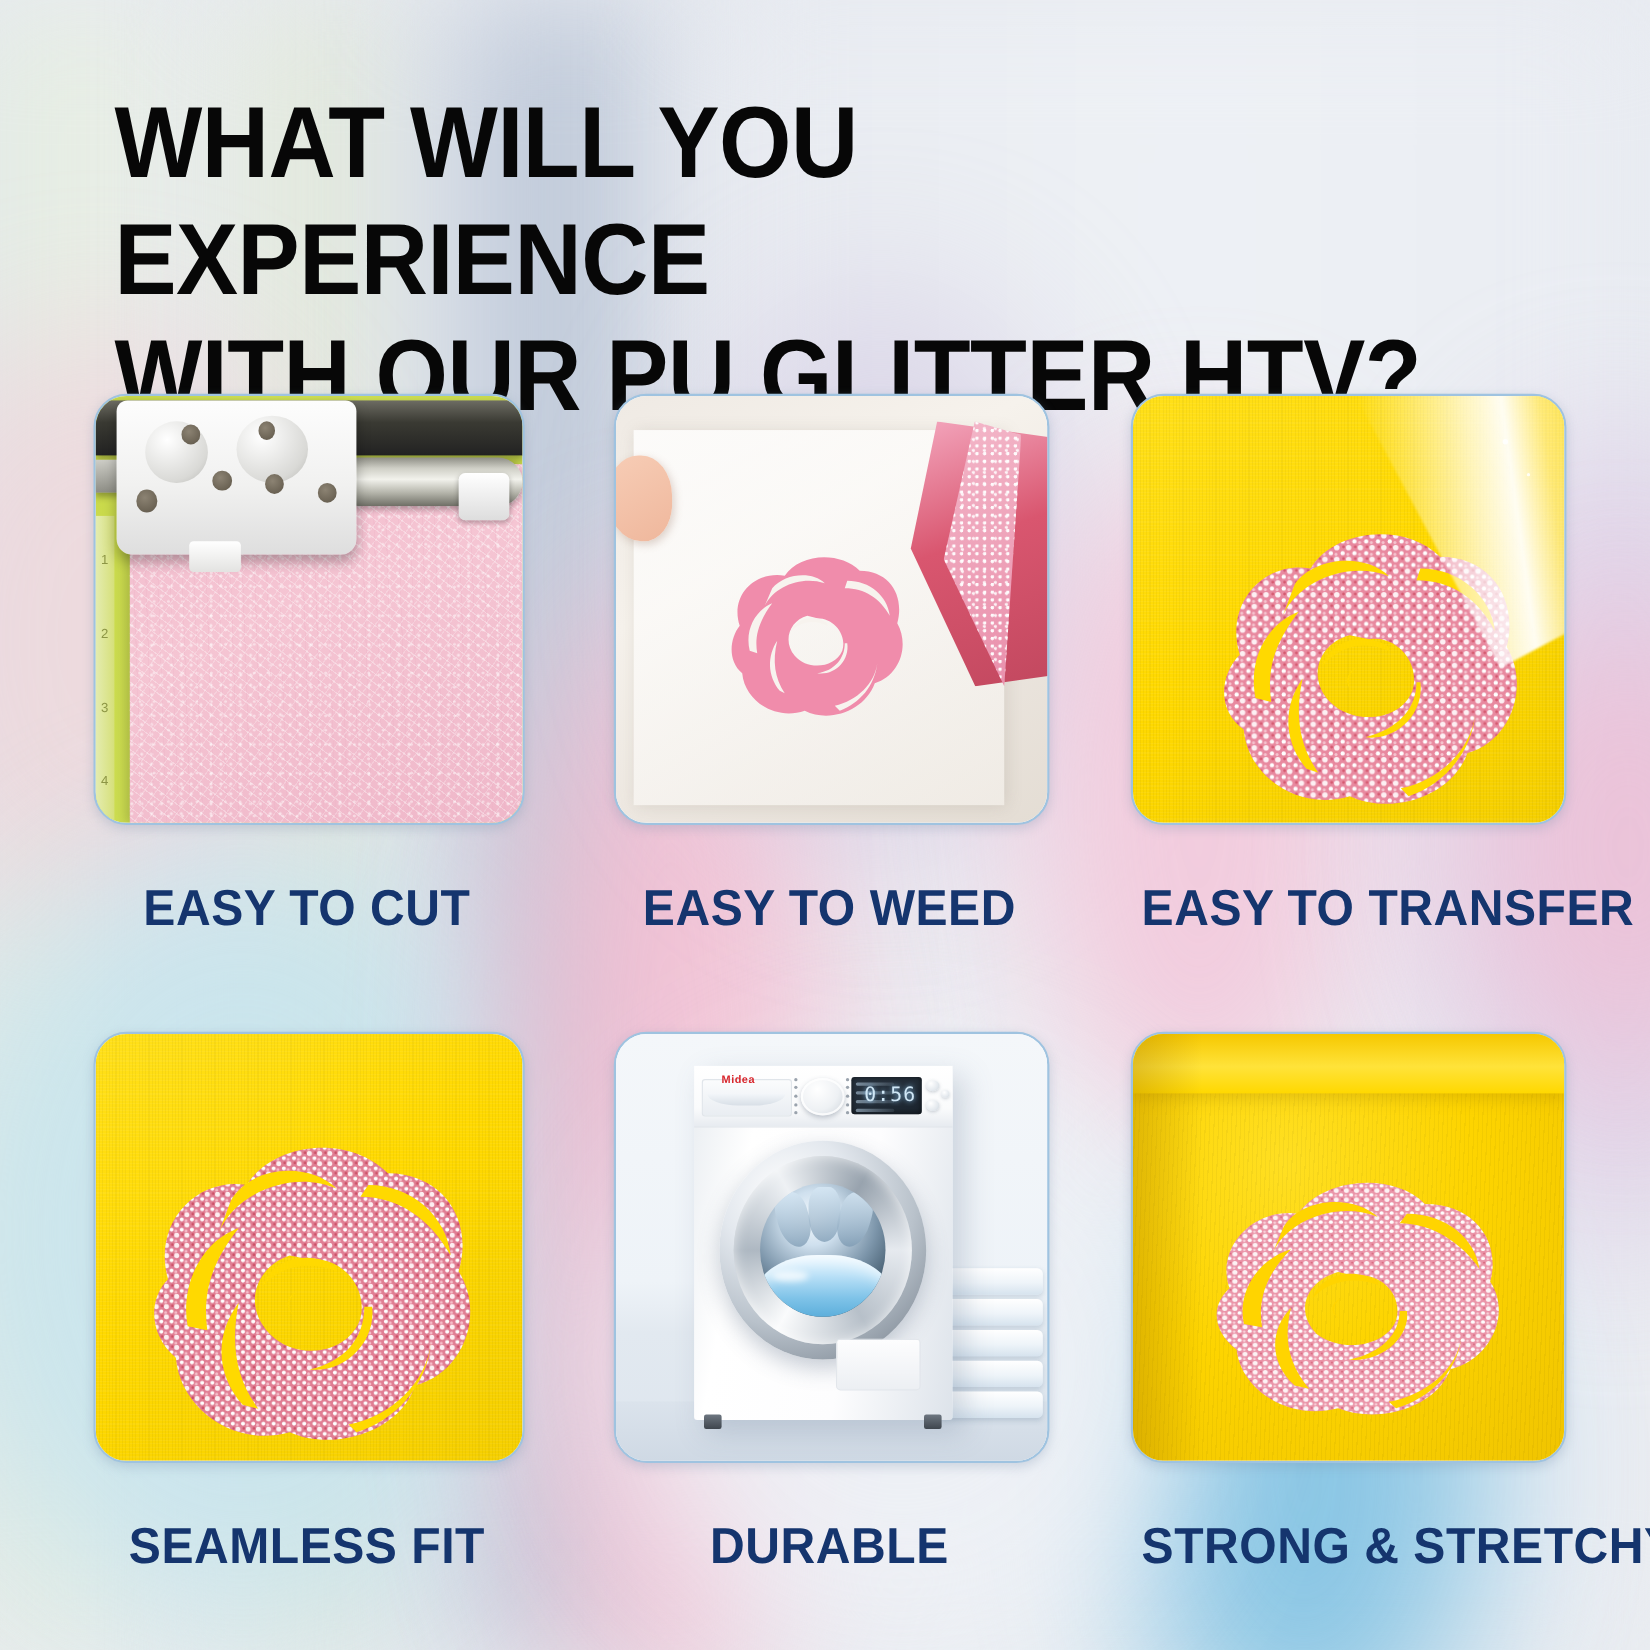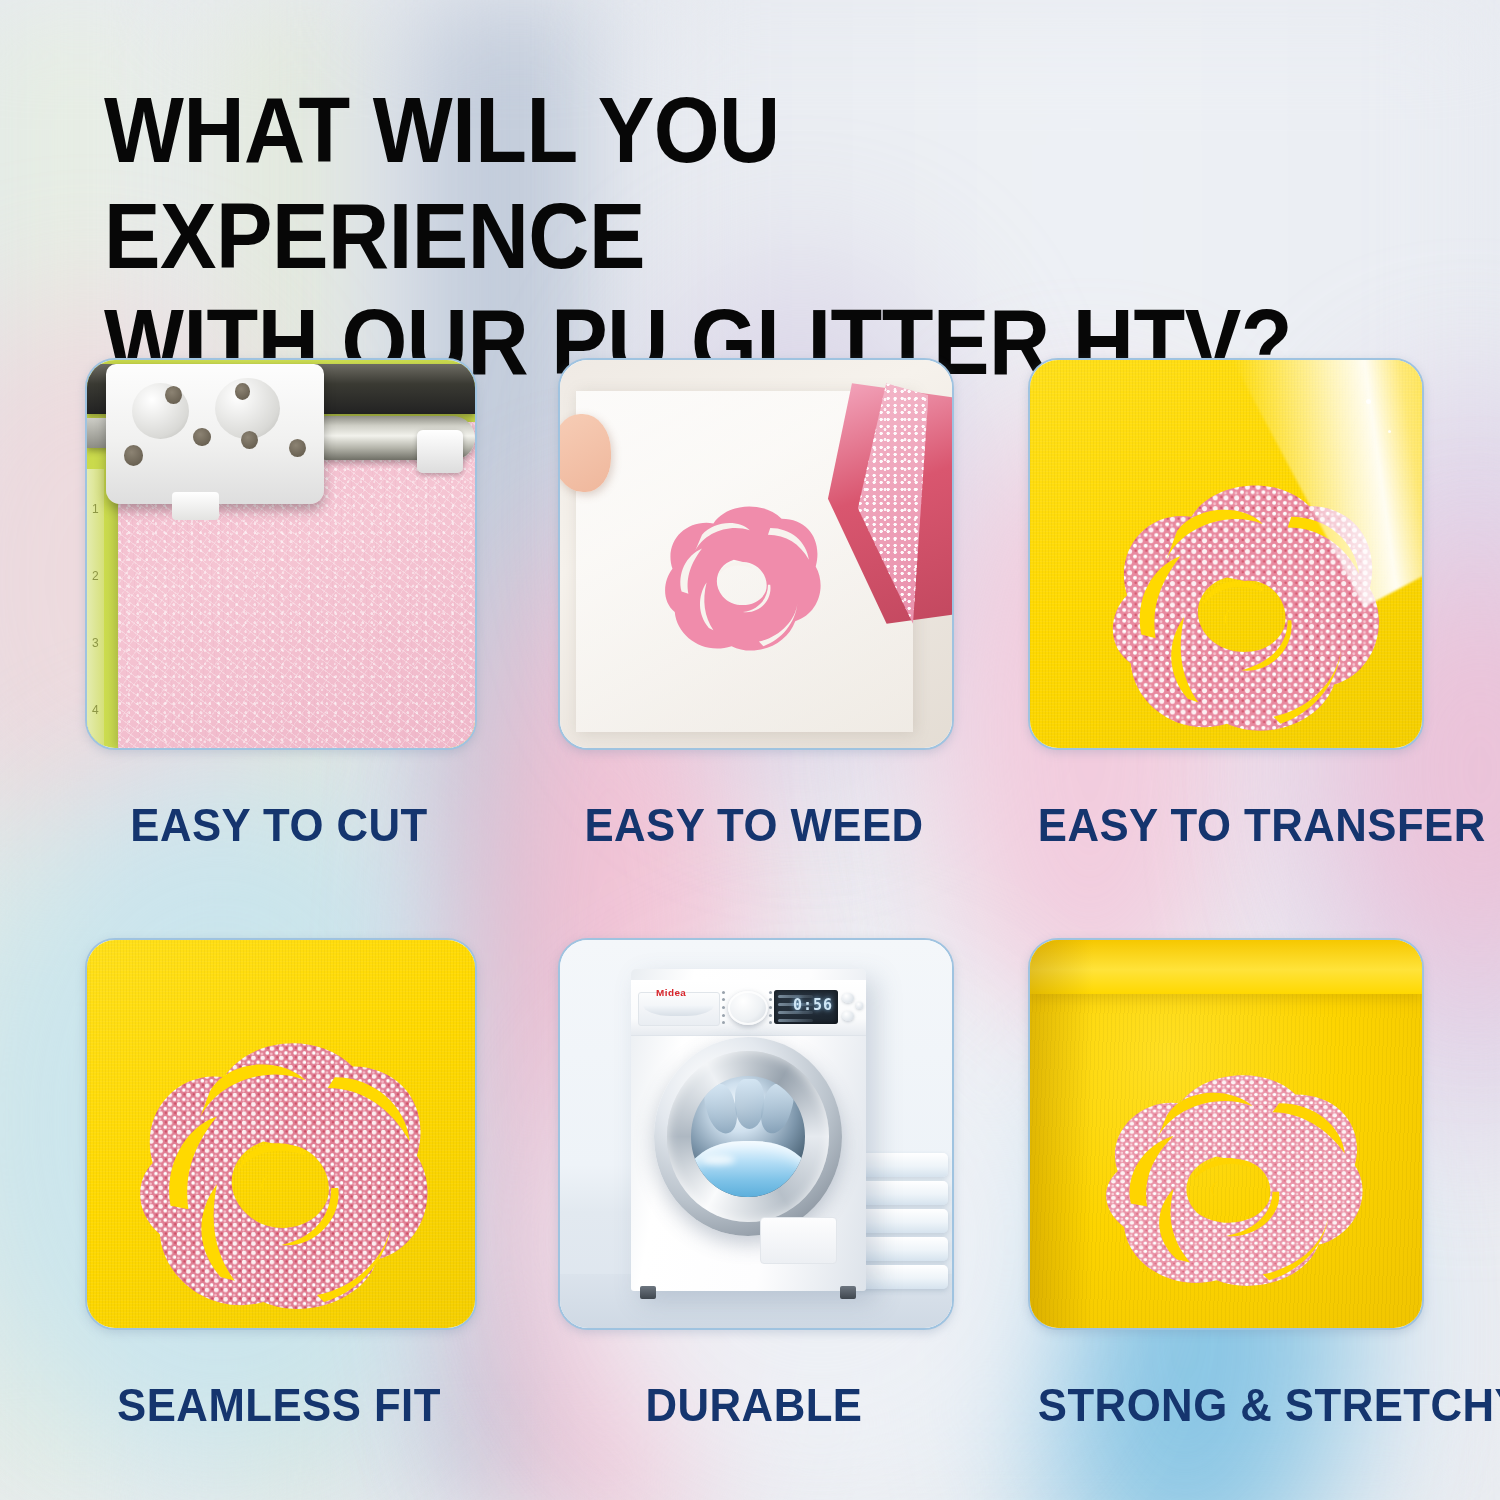--- a/index.html
+++ b/index.html
@@ -133,40 +133,40 @@
 
   
   .wm-bg{position:absolute;inset:0;
     background:linear-gradient(180deg,#f4f7fa 0%,#eef3f8 58%,#e2e9f0 70%,#dde5ee 100%);}
   .wm-floor{position:absolute;left:0;right:0;bottom:0;height:14%;
     background:linear-gradient(180deg,#dbe3ec,#cfd9e4);}
   .wm-body{position:absolute;left:18%;top:7.5%;width:60%;height:83%;
     background:linear-gradient(100deg,#e9edf1 0%,#ffffff 22%,#fdfdfe 62%,#dde3ea 100%);
     border-radius:5px 5px 3px 3px;
     box-shadow:10px 10px 26px rgba(90,110,140,.25);}
-  .wm-panel{position:absolute;left:0;right:0;top:11px;height:17%;
+  .wm-panel{position:absolute;left:0;right:0;top:0;height:17%;
     background:linear-gradient(180deg,#fff 0%,#fafbfc 70%,#e7ebf0 100%);
     border-bottom:1px solid #dfe4ea;}
   .wm-drawer{position:absolute;left:3%;top:22%;width:34%;height:58%;
     background:linear-gradient(180deg,#fbfcfd,#e9edf2);
     border:1px solid #e0e5ea;border-radius:3px;}
   .wm-drawer::after{content:"";position:absolute;left:6%;right:6%;top:38%;height:34%;
     background:linear-gradient(180deg,#f4f7fa,#d8dfe7);border-radius:0 0 40% 40%/0 0 100% 100%;}
   .wm-logo{position:absolute;left:11%;top:12%;font-size:11px;font-weight:bold;
     color:#d8252b;letter-spacing:.5px;transform:scale(.9);transform-origin:left top;}
   .wm-dial{position:absolute;left:41.5%;top:20%;width:17%;height:62%;border-radius:50%;
     background:radial-gradient(circle at 38% 30%,#fff,#eef1f4 55%,#c9d0d8);
     box-shadow:0 2px 5px rgba(80,95,115,.35),inset 0 0 0 2px rgba(255,255,255,.8);}
   .wm-dialmark{position:absolute;left:40%;top:16%;width:9%;height:66%;}
   .wm-dialmark i{position:absolute;width:3px;height:3px;border-radius:50%;background:#9aa3ad;}
   .wm-lcd{position:absolute;left:61%;top:18%;width:27%;height:62%;
     background:linear-gradient(160deg,#2a3642,#1b242e);border-radius:3px;
     box-shadow:inset 0 0 6px rgba(0,0,0,.6);}
   .wm-lcd .seg{position:absolute;right:7%;top:18%;color:#cfe6f5;font-family:"DejaVu Sans Mono",monospace;
-    font-size:15px;letter-spacing:1px;text-shadow:0 0 5px rgba(150,210,255,.9);font-weight:bold;}
+    font-size:18px;letter-spacing:1px;text-shadow:0 0 5px rgba(150,210,255,.9);}
   .wm-lcd .rows{position:absolute;left:6%;top:16%;width:56%;}
   .wm-lcd .rows i{display:block;height:3px;margin-bottom:5px;
     background:linear-gradient(90deg,rgba(190,215,235,.55),rgba(190,215,235,.1));border-radius:2px;}
   .wm-btn{position:absolute;border-radius:50%;
     background:radial-gradient(circle at 35% 30%,#fff,#e4e9ee 60%,#cfd6dd);
     box-shadow:0 1px 3px rgba(80,95,115,.3);}
   .wm-door{position:absolute;left:10%;top:21%;width:80%;height:62%;border-radius:50%;
     background:radial-gradient(circle at 32% 25%,#ffffff 0%,#e3e8ee 30%,#b9c2cb 60%,#8f99a4 82%,#707a85 100%);
     box-shadow:0 8px 20px rgba(70,90,115,.3);}
   .wm-ring{position:absolute;left:7%;top:7%;right:7%;bottom:7%;border-radius:50%;

